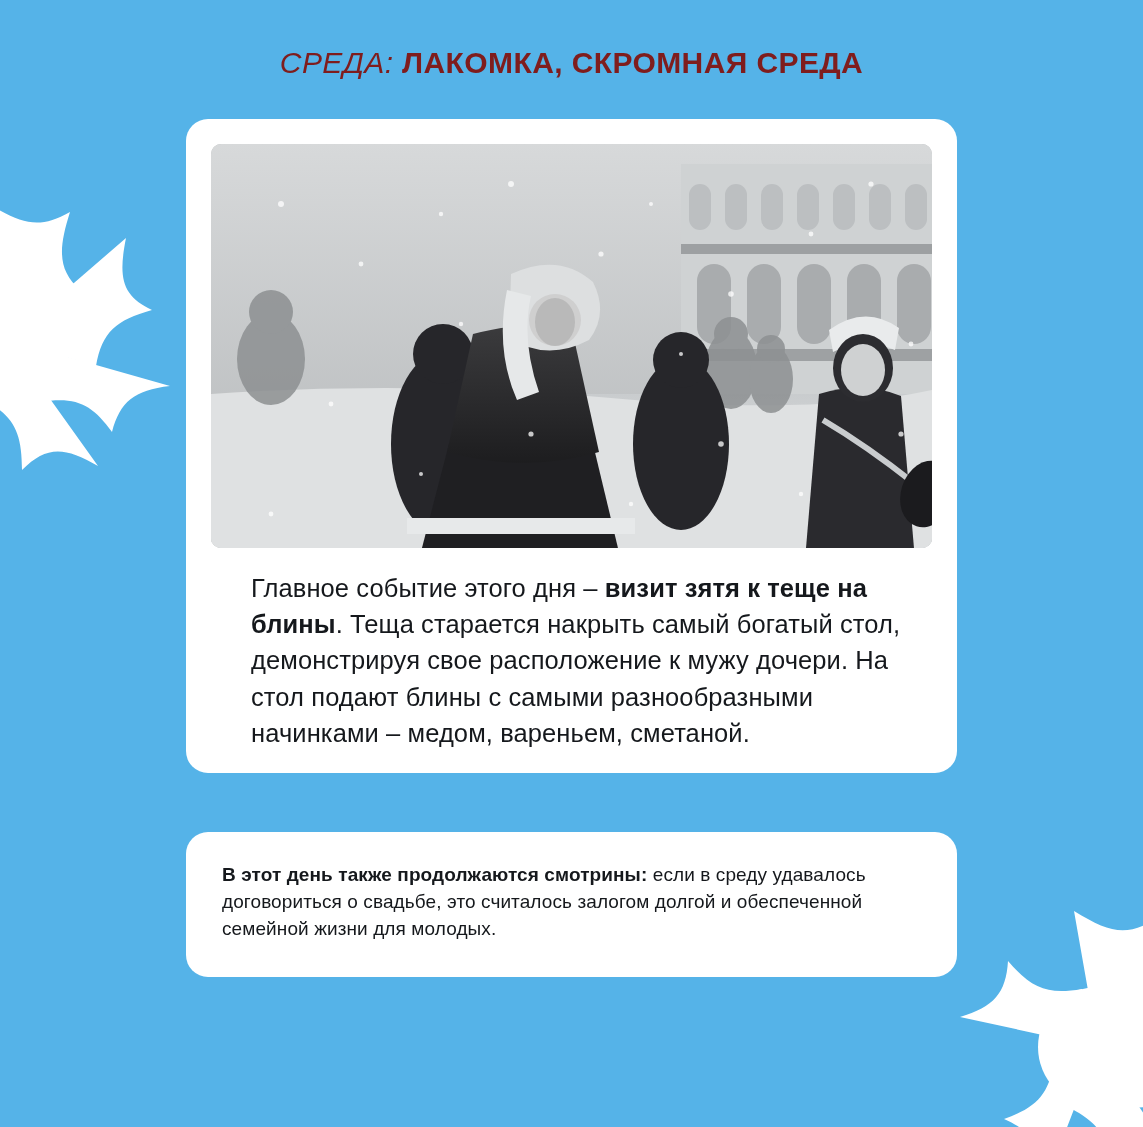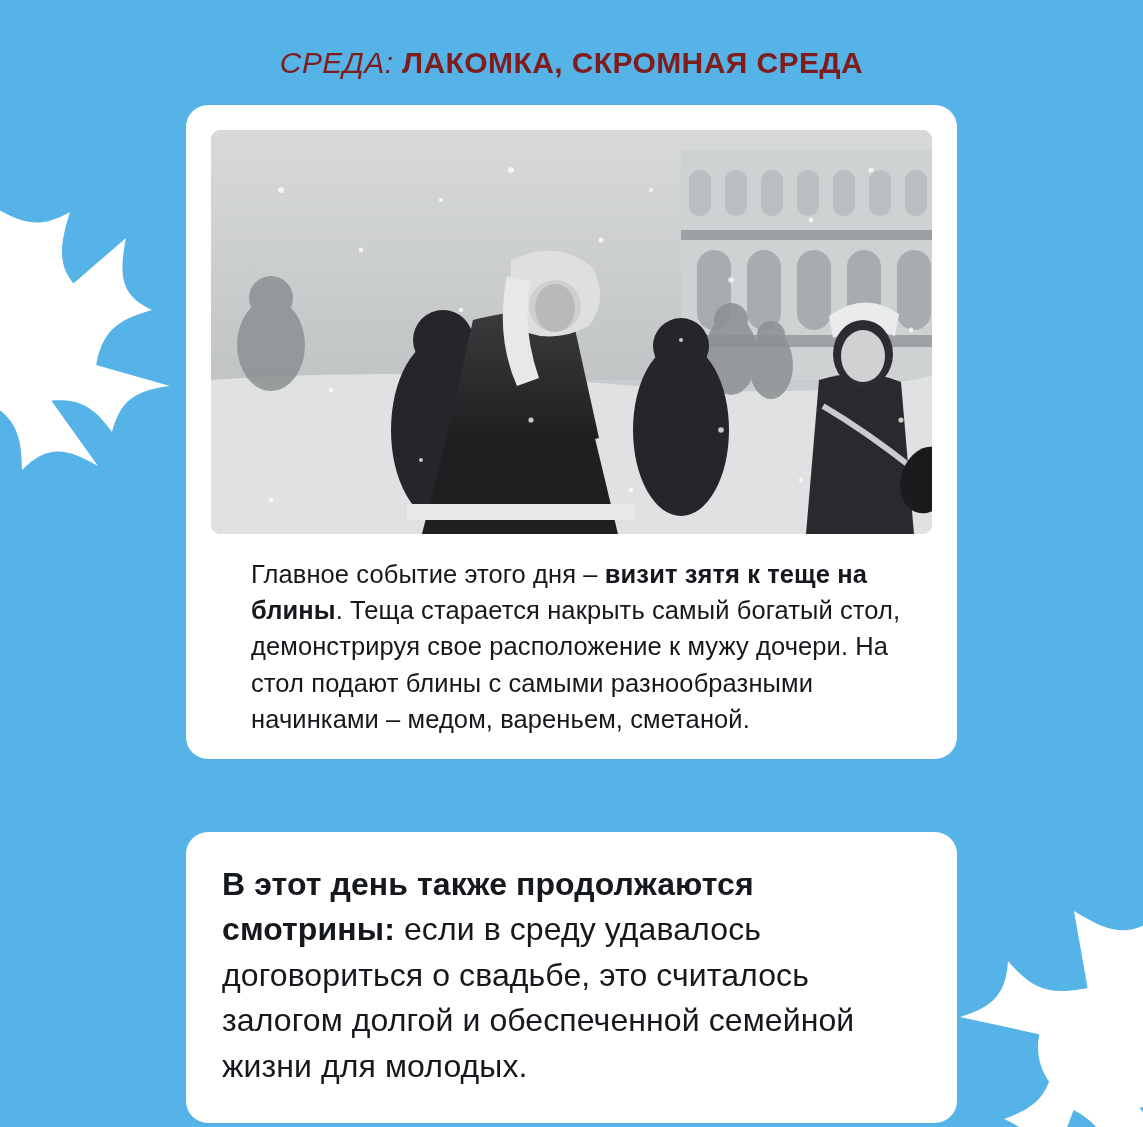--- a/index.html
+++ b/index.html
@@ -47,21 +47,21 @@
 
   
   .card {
     position: absolute;
     background: #ffffff;
     border-radius: 22px;
     box-sizing: border-box;
   }
   .card-main {
     left: 186px;
-    top: 105px;
+    top: 119px;
     width: 771px;
     padding: 25px 25px 22px 25px;
   }
   .card-second {
     left: 186px;
     top: 832px;
     width: 771px;
     padding: 30px 36px 34px 36px;
   }
 
@@ -81,21 +81,21 @@
     margin-top: 22px;
     padding: 0 12px 0 40px;
     font-size: 25.5px;
     line-height: 1.42;
     color: #15181c;
     letter-spacing: 0.1px;
   }
   .body-text b { font-weight: 700; }
 
   .second-text {
-    font-size: 32px;
+    font-size: 19px;
     line-height: 1.42;
     color: #15181c;
     letter-spacing: 0.1px;
   }
   .second-text b { font-weight: 700; }
 </style>
 </head>
 <body>
 
 <div class="sun sun-left">

